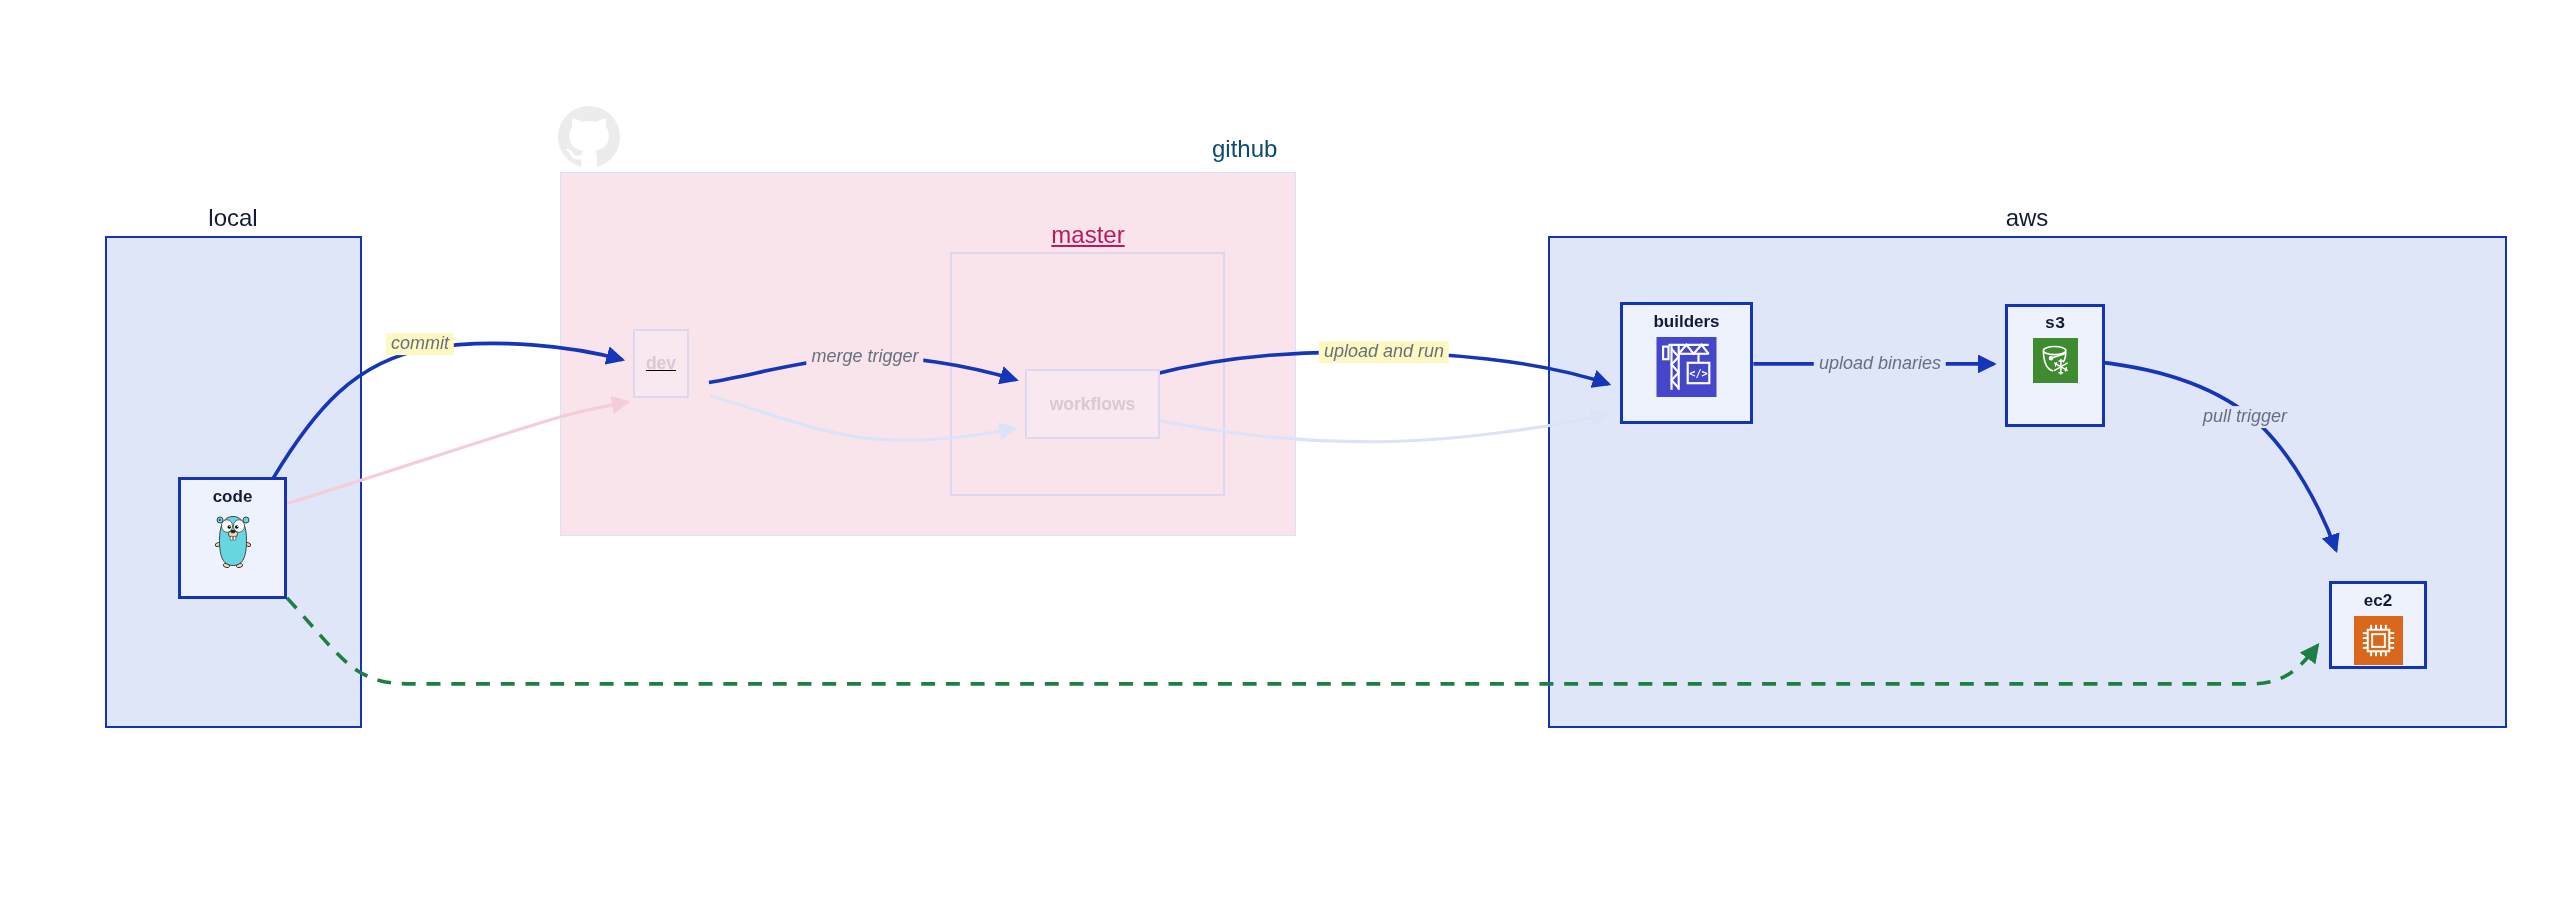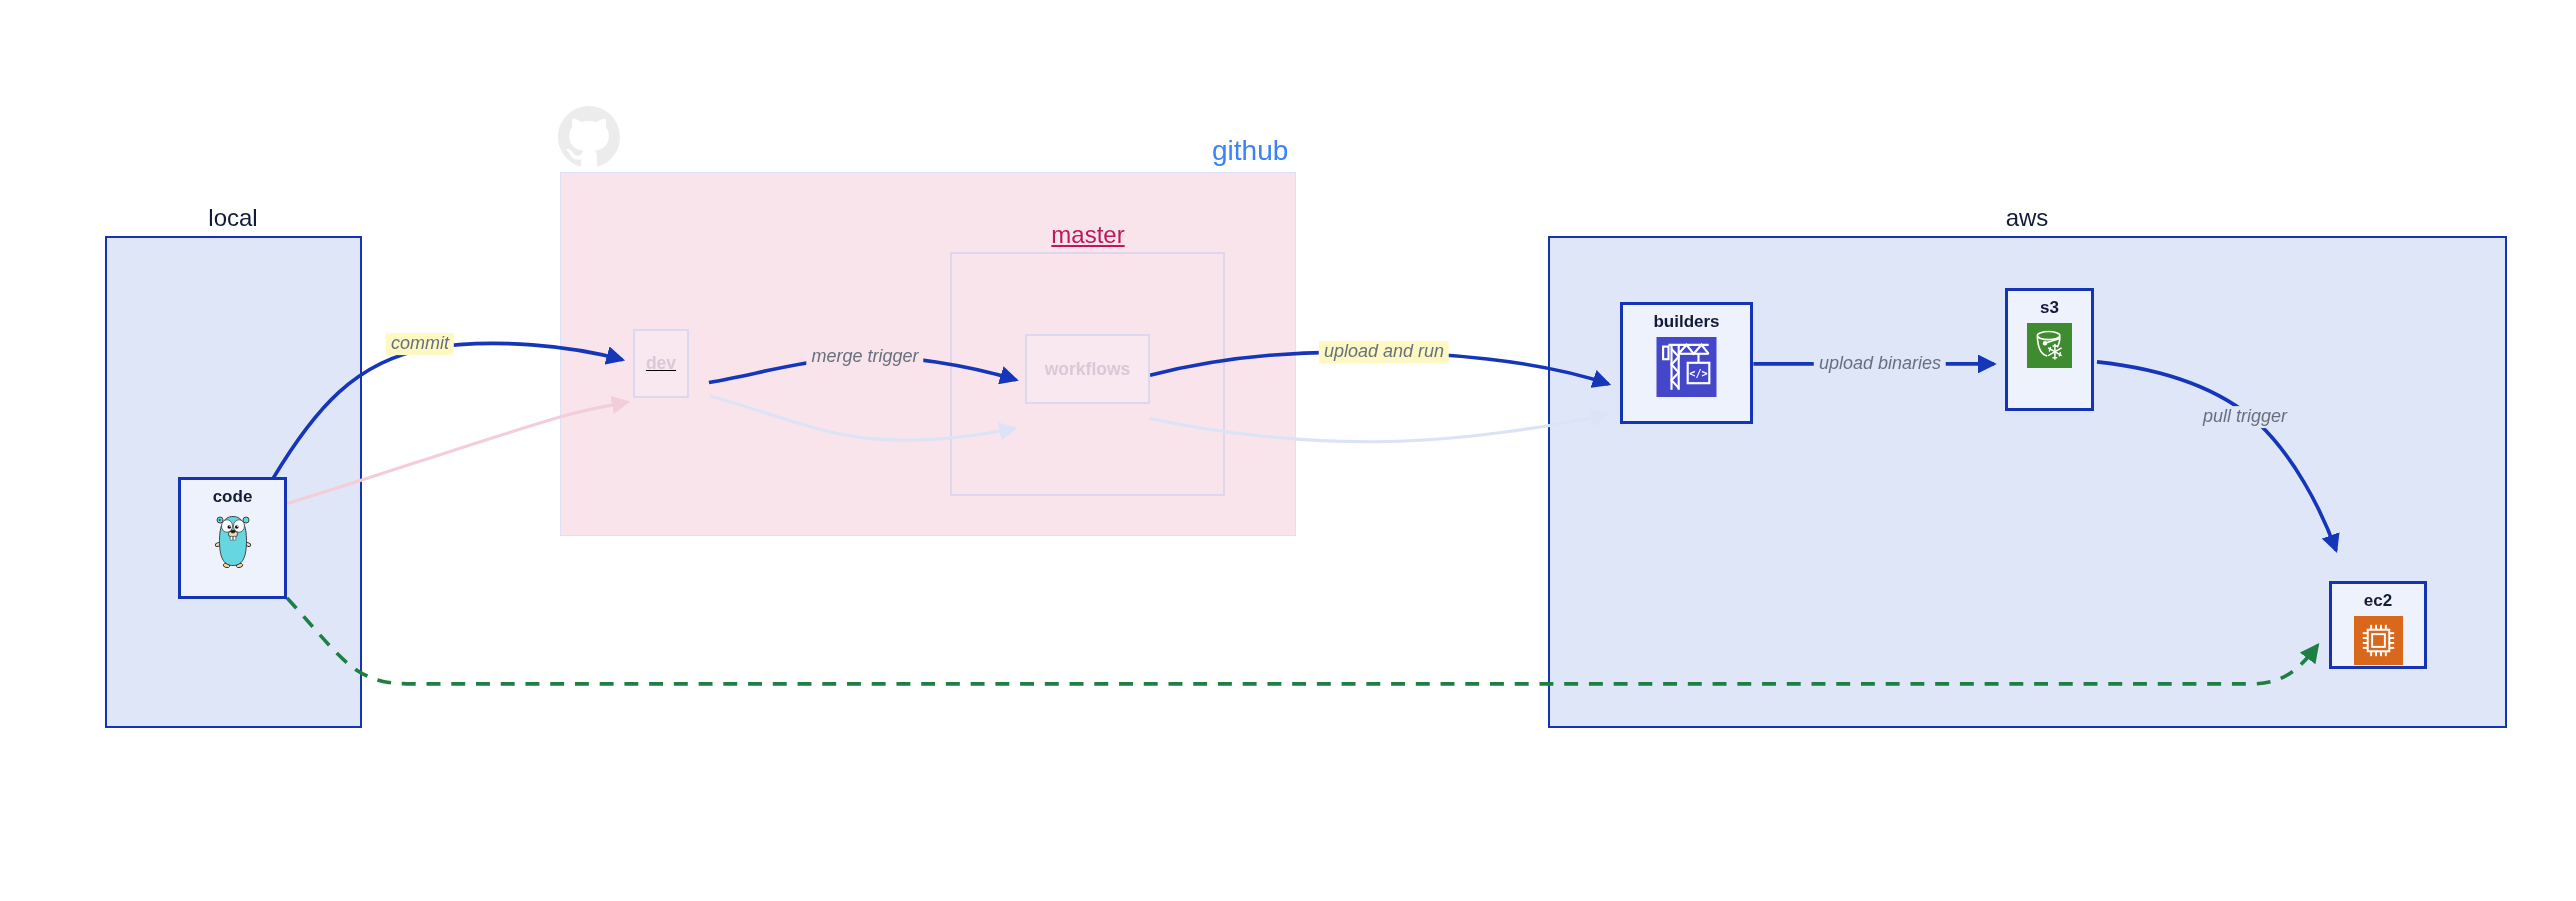--- a/index.html
+++ b/index.html
@@ -10,21 +10,21 @@
   
   .container{position:absolute;box-sizing:border-box;z-index:1;}
   .container.local,.container.aws{background:#dfe6f8;border:2.6px solid #1433b5;}
   .container.github{background:#f8e4ea;border:1.5px solid #dce2f5;}
   .container.master{background:transparent;border:2.1px solid #ddd6ee;}
   .container-label{
     position:absolute;z-index:1;font-size:24px;color:#141b39;white-space:nowrap;
     transform:translateX(-50%);
   }
   .container-label.github-label{
-    transform:none;color:#3b82f6;font-size:28px;
+    transform:none;color:#0c4a6e;font-size:24px;
   }
   .container-label.master-label{color:#be185d;text-decoration:underline;}
   
   .edges{position:absolute;left:0;top:0;z-index:2;}
   
   .node{
     position:absolute;box-sizing:border-box;z-index:3;display:flex;flex-direction:column;
     align-items:center;
   }
   .node.solid{background:#eef2fc;border:3.1px solid #1433b5;}
@@ -127,21 +127,21 @@
         <rect x="34.5" y="45.5" width="5.2" height="8" rx="1.5" fill="#fff" stroke-width="1.2"></rect>
         <rect x="40.5" y="45.5" width="5.2" height="8" rx="1.5" fill="#fff" stroke-width="1.2"></rect>
       </g>
     </svg>
   </div>
 
   <div class="node faded" style="left:633px;top:329px;width:56px;height:69px;text-decoration:underline;">
     <div class="node-label">dev</div>
   </div>
 
-  <div class="node faded" style="left:1025px;top:334px;width:125px;height:70px;">
+  <div class="node faded" style="left:1025px;top:369px;width:135px;height:70px;">
     <div class="node-label">workflows</div>
   </div>
 
   <div class="node solid" style="left:1620px;top:302px;width:133px;height:122px;">
     <div class="node-label">builders</div>
     <svg class="node-icon" width="61" height="60" viewBox="0 0 100 100">
       <rect x="0" y="0" width="100" height="100" fill="#4447c9"></rect>
       <g stroke="#ffffff" stroke-width="3.6" fill="none">
         <rect x="11" y="16" width="9" height="21"></rect>
         <line x1="25" y1="13" x2="25" y2="88"></line>
@@ -150,21 +150,21 @@
         <line x1="20" y1="13" x2="87" y2="13"></line>
         <line x1="37" y1="28" x2="87" y2="28"></line>
         <path d="M37,28 L50,13 L62,28 L75,13 L87,28"></path>
         <line x1="70" y1="28" x2="70" y2="43"></line>
         <rect x="52" y="43" width="36" height="34"></rect>
       </g>
       <text x="70" y="66" text-anchor="middle" fill="#ffffff" font-family="'DejaVu Sans Mono','Liberation Mono',monospace" font-size="17" font-weight="bold">&lt;/&gt;</text>
     </svg>
   </div>
 
-  <div class="node solid" style="left:2005px;top:288px;width:89px;height:123px;">
+  <div class="node solid" style="left:2005px;top:304px;width:100px;height:123px;font-family:Liberation Mono, monospace;">
     <div class="node-label">s3</div>
     <svg class="node-icon" width="45" height="45" viewBox="0 0 100 100">
       <rect x="0" y="0" width="100" height="100" fill="#3f8b2f"></rect>
       <g stroke="#ffffff" stroke-width="3.6" fill="none">
         <ellipse cx="48" cy="28" rx="25" ry="9"></ellipse>
         <path d="M23,30 C24,52 29,70 45,73"></path>
         <path d="M73,30 C73,40 71,48 67,54"></path>
         <circle cx="40" cy="45" r="3.2" fill="#ffffff"></circle>
         <line x1="43" y1="44" x2="71" y2="35"></line>
       </g>

